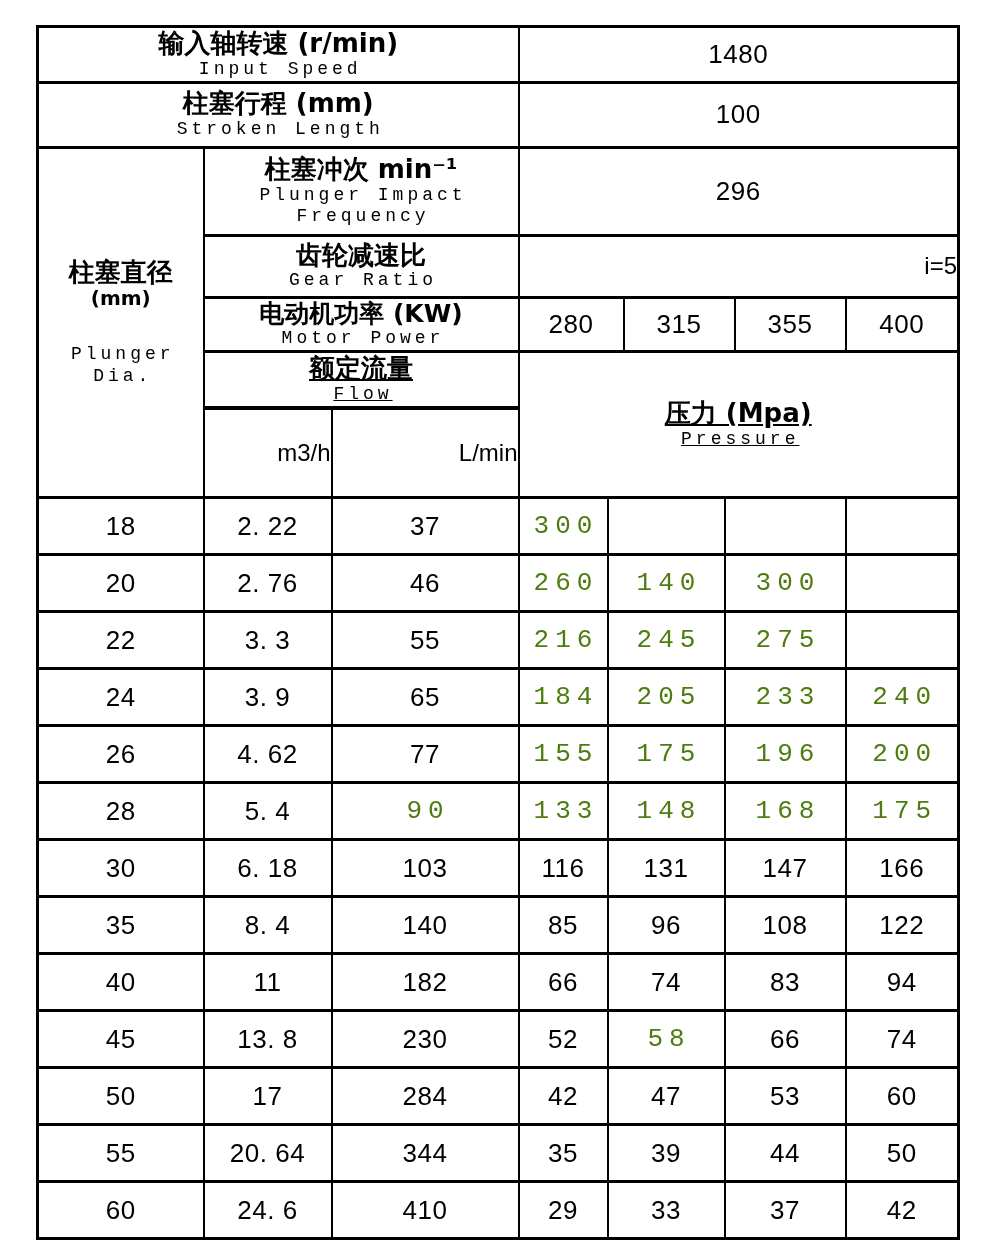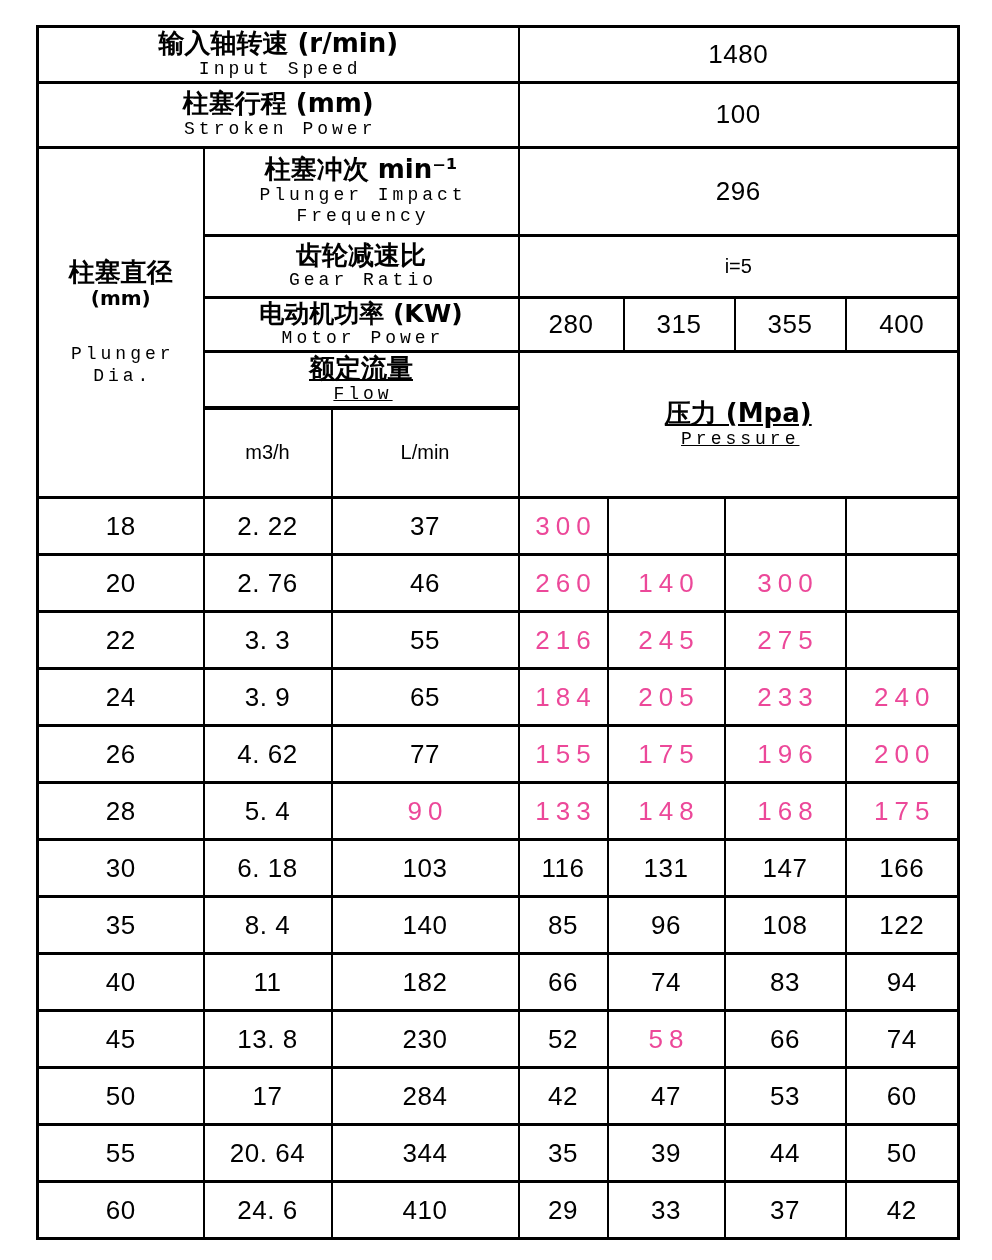--- a/index.html
+++ b/index.html
@@ -28,25 +28,25 @@
   }
   .en-line{
     font-family:"Liberation Mono",monospace;font-size:18px;
     letter-spacing:4px;text-indent:4px;line-height:1.22;display:block;
   }
   .num{
     font-family:"Liberation Sans",sans-serif;font-size:26px;
     letter-spacing:0.5px;
   }
   .num-sm{
-    font-family:"Liberation Sans",sans-serif;font-size:20px;
+    font-family:"Liberation Sans",sans-serif;font-size:24px;text-align:right;
   }
   .mono-light{
-    font-family:Liberation Sans, sans-serif;font-size:26px;
-    font-weight:400;letter-spacing:6px;text-indent:6px;color:#ec4899;
+    font-family:Liberation Mono, monospace;font-size:26px;
+    font-weight:400;letter-spacing:6px;text-indent:6px;color:#4d7c0f;
   }
   .gap-top{margin-top:34px;}
   .flow-bottom{border-bottom-width:4px;}
   
   tr.r1{height:54px;} tr.r2{height:65px;} tr.r3{height:88px;}
   tr.r4{height:62px;} tr.r5{height:52px;} tr.r6{height:55px;text-decoration:underline;}
   tr.r7{height:90px;} tr.data-row{height:57px;}
 </style>
 </head>
 <body>
@@ -70,21 +70,21 @@
       <td colspan="3">
         <span class="zh">输入轴转速 (r/min)</span>
         <span class="en-line">Input Speed</span>
       </td>
       <td colspan="6" class="num">1480</td>
     </tr>
 
     <tr class="r2">
       <td colspan="3">
         <span class="zh">柱塞行程 (mm)</span>
-        <span class="en-line">Stroken Power</span>
+        <span class="en-line">Stroken Length</span>
       </td>
       <td colspan="6" class="num">100</td>
     </tr>
 
     <tr class="r3">
       <td rowspan="5">
         <span class="zh">柱塞直径</span>
         <span class="zh-small">(mm)</span>
         <span class="en-line gap-top">Plunger</span>
         <span class="en-line">Dia.</span>

